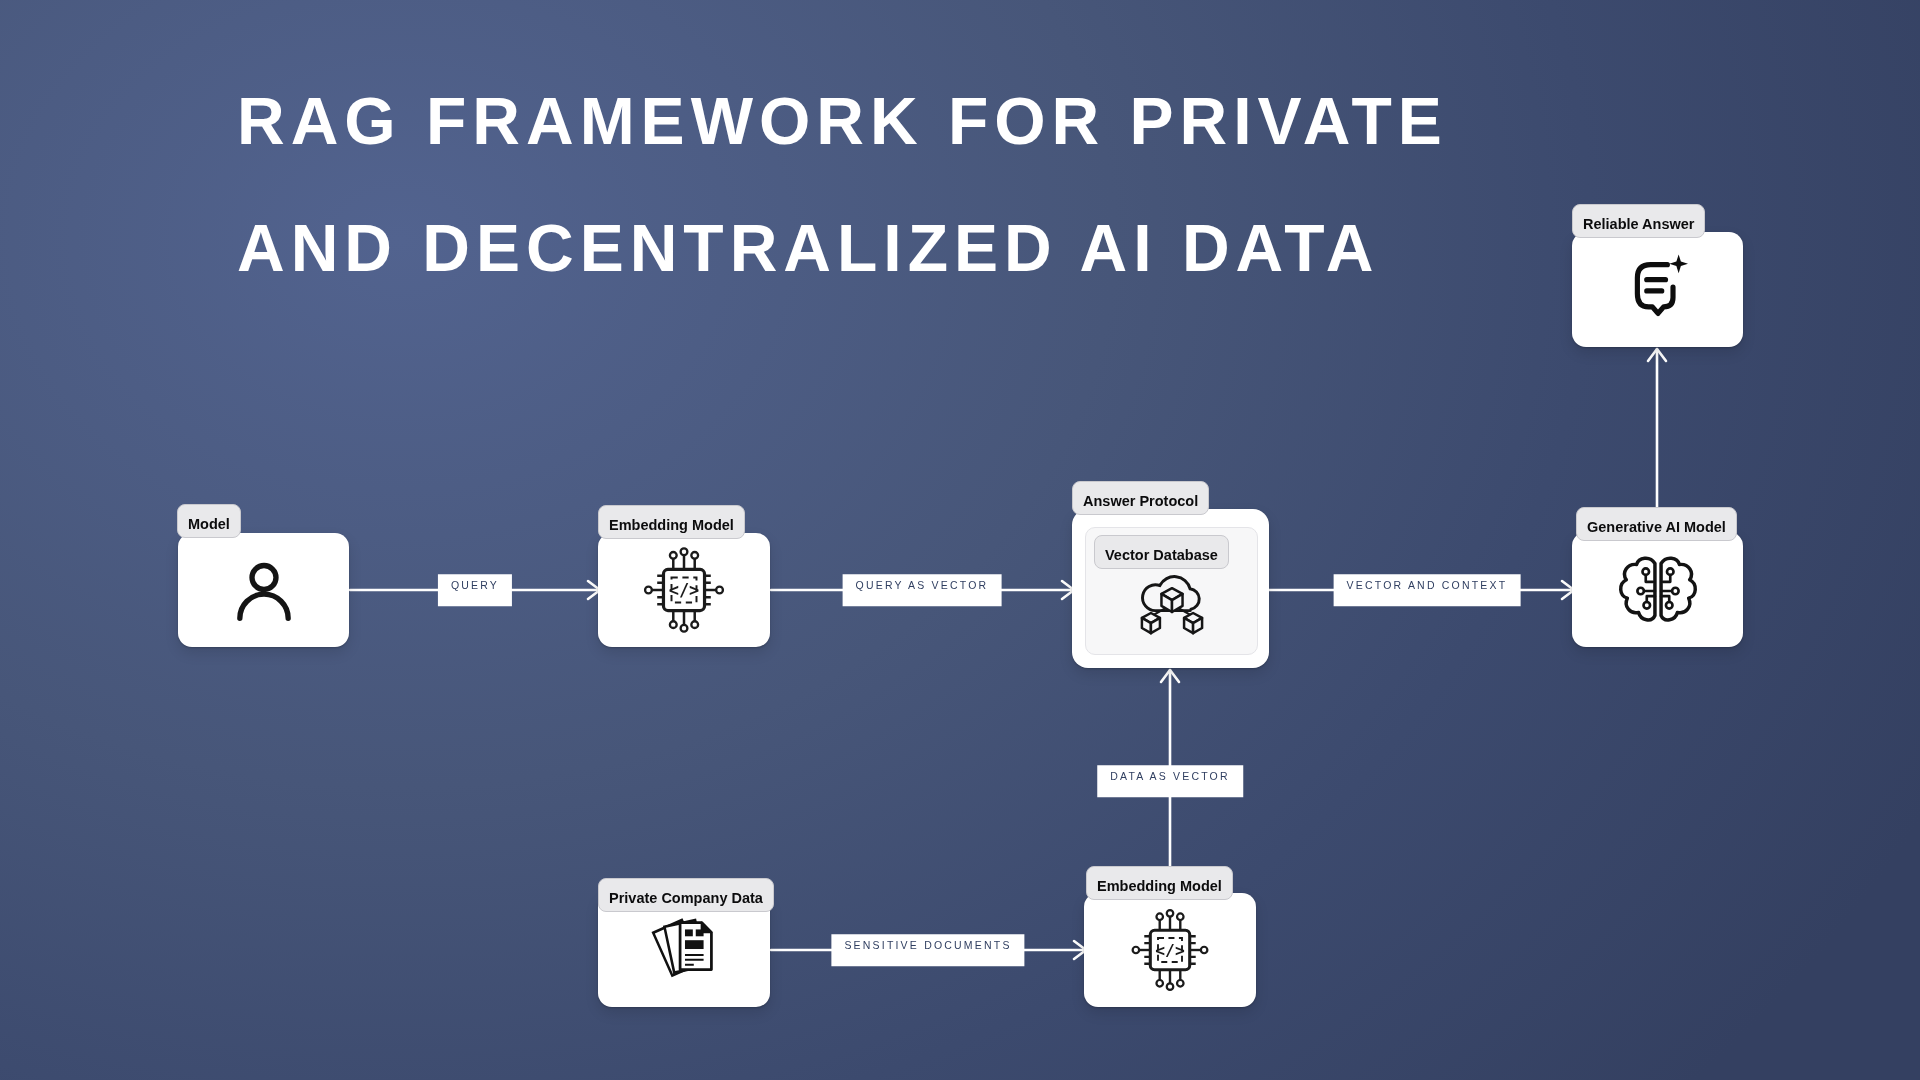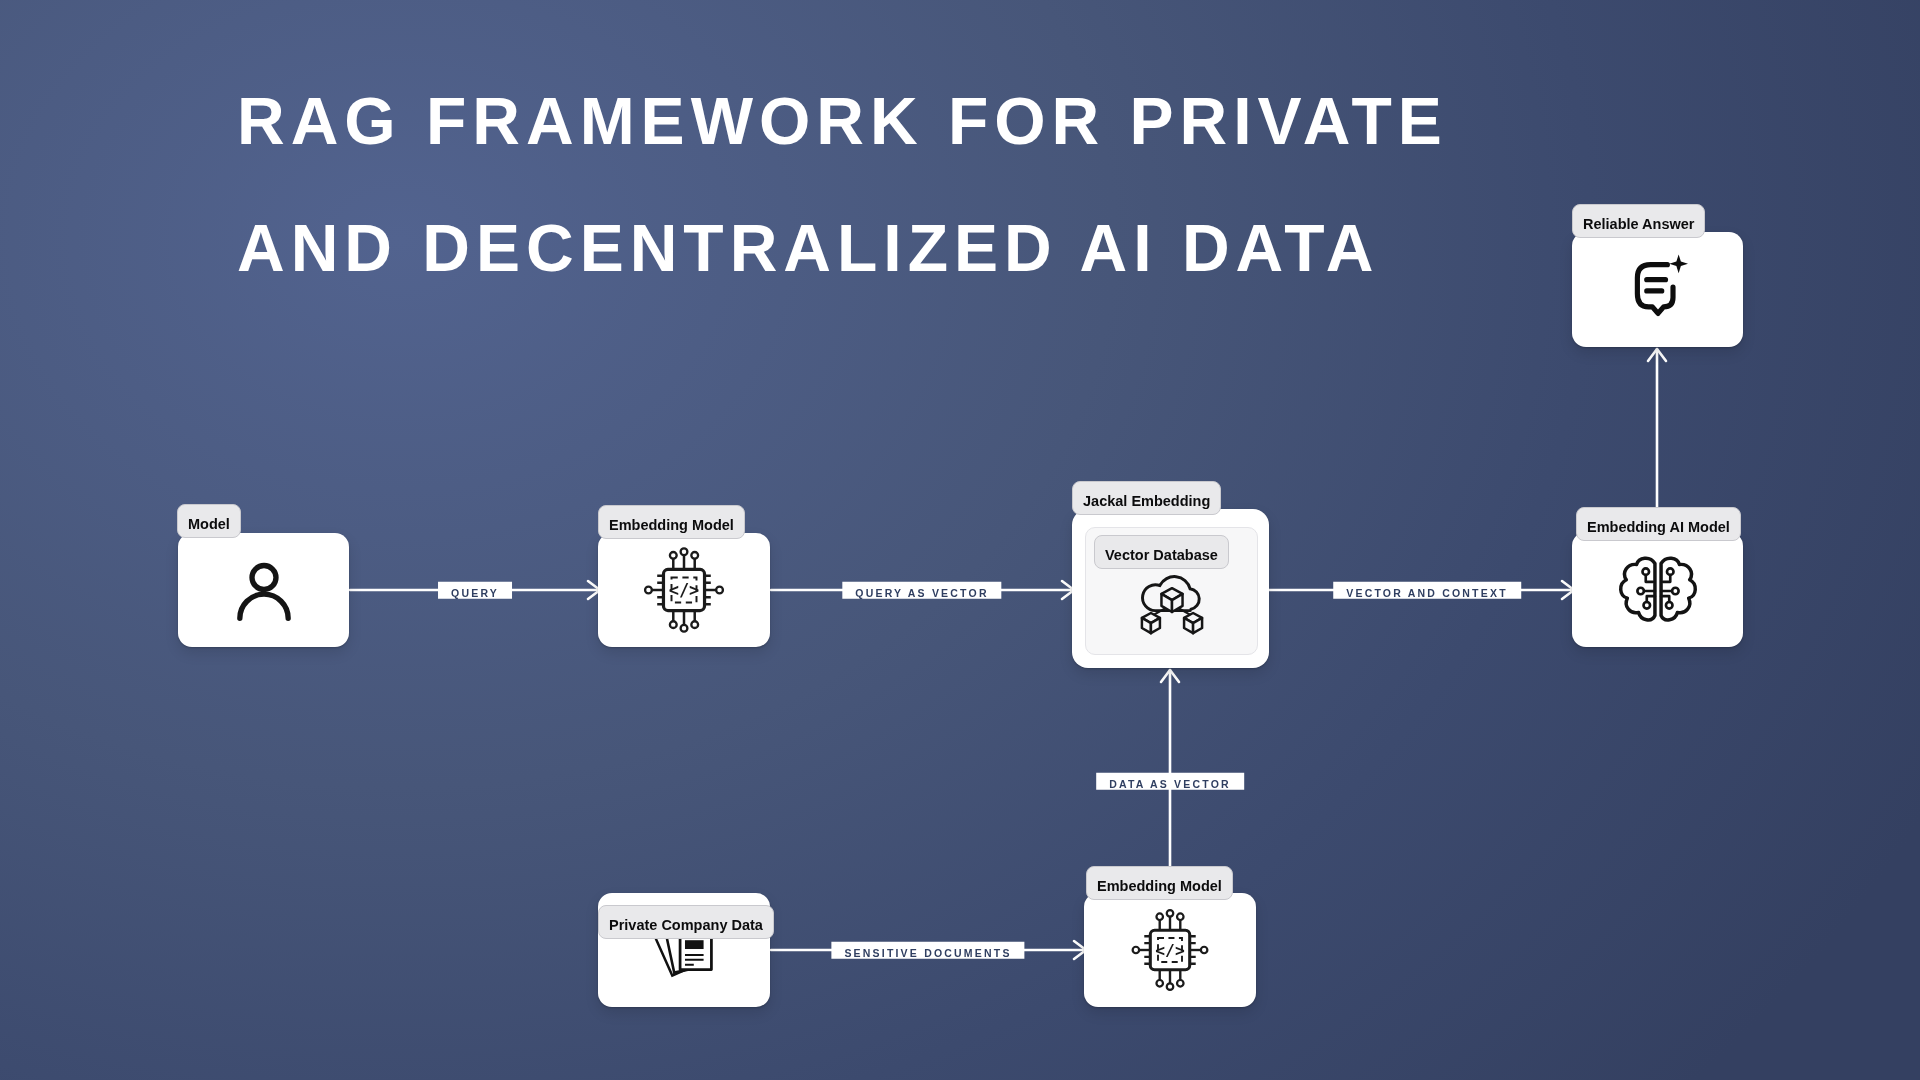--- a/index.html
+++ b/index.html
@@ -37,28 +37,28 @@
   
   .pill{
     position:absolute;z-index:4;background:#e9e9eb;border:1px solid #c9c9ce;border-radius:8px;
     color:#0c0c0d;font-size:14.5px;font-weight:600;line-height:1;padding:12px 10px 5px;white-space:nowrap;
   }
   #pill-user{left:177px;top:504px;}
   #pill-embed-top{left:598px;top:505px;}
   #pill-jackal{left:1072px;top:481px;}
   #pill-genai{left:1576px;top:507px;}
   #pill-answer{left:1572px;top:204px;}
-  #pill-privdata{left:598px;top:905px;}
+  #pill-privdata{left:598px;top:878px;}
   #pill-embed-bot{left:1086px;top:866px;}
   #pill-vectordb{left:8px;top:7px;position:absolute;}
   
   .edge-label{
     position:absolute;z-index:3;transform:translate(-50%,-50%);
-    background:#ffffff;color:#2f3e60;font-size:10.5px;font-weight:700;letter-spacing:2.2px;
-    line-height:1;padding:6px 13px 0;white-space:nowrap;
+    background:#ffffff;color:#2f3e60;font-size:10.5px;font-weight:400;letter-spacing:2.2px;
+    line-height:1;padding:6px 13px 15px;white-space:nowrap;
   }
   #edge-query{left:475px;top:590px;}
   #edge-qav{left:922px;top:590px;}
   #edge-qac{left:1427px;top:590px;}
   #edge-dav{left:1170px;top:781px;}
   #edge-sd{left:928px;top:950px;}
   
   .brand{position:absolute;left:1560px;top:902px;display:flex;align-items:center;gap:15px;z-index:2;}
   .brand .wordmark{color:#ffffff;font-size:38px;font-weight:700;letter-spacing:2px;}
   
@@ -229,22 +229,22 @@
           <path d="M39.5,20 H43 M39.5,24 H43 M39.5,32 H43 M39.5,36 H43"></path>
           <path d="M39.5,28 H46"></path>
             <circle cx="47.9" cy="28" r="1.9" stroke-width="1.3"></circle>
         </g>
       </svg>
     </span>
   </div>
 
   <span class="pill" id="pill-user">Model</span>
   <span class="pill" id="pill-embed-top">Embedding Model</span>
-  <span class="pill" id="pill-jackal">Jackal Embedding</span>
-  <span class="pill" id="pill-genai">Embedding AI Model</span>
+  <span class="pill" id="pill-jackal">Answer Protocol</span>
+  <span class="pill" id="pill-genai">Generative AI Model</span>
   <span class="pill" id="pill-answer">Reliable Answer</span>
   <span class="pill" id="pill-privdata">Private Company Data</span>
   <span class="pill" id="pill-embed-bot">Embedding Model</span>
 
   <span class="edge-label" id="edge-query">QUERY</span>
   <span class="edge-label" id="edge-qav">QUERY AS VECTOR</span>
   <span class="edge-label" id="edge-qac">VECTOR AND CONTEXT</span>
   <span class="edge-label" id="edge-dav">DATA AS VECTOR</span>
   <span class="edge-label" id="edge-sd">SENSITIVE DOCUMENTS</span>
 

